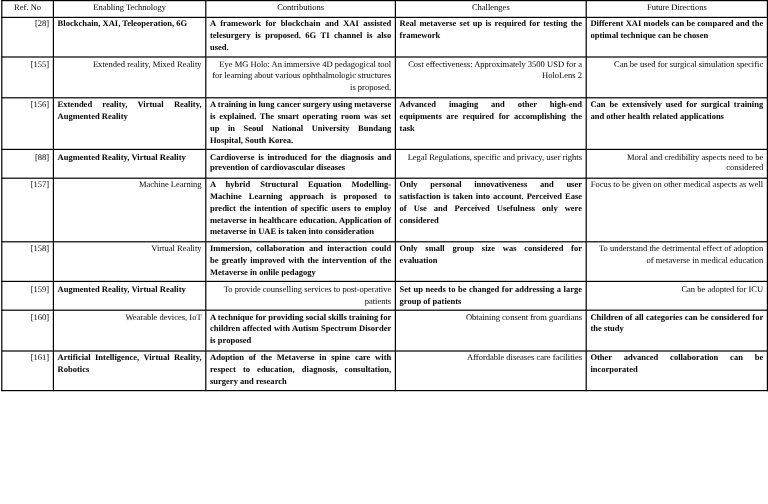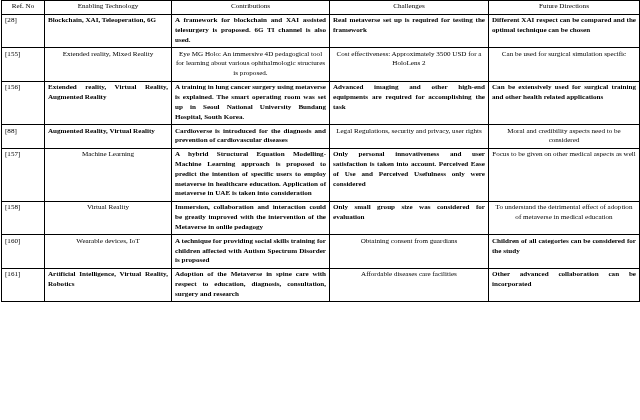--- a/index.html
+++ b/index.html
@@ -45,31 +45,31 @@
     font-weight: normal;
     text-align: center;
     white-space: nowrap;
     padding-top: 1.4px;
     padding-bottom: 1.4px;
   }
   table.survey-table thead th.ref-head {
     text-align: center;
   }
   td.ref-cell {
-    text-align: left;
+    text-align: right;
   }
   td.just {
     text-align: justify;
     text-align-last: left;
     hyphens: auto;
     font-weight: bold;
     -webkit-hyphens: auto;
   }
   td.left {
-    text-align: center;
+    text-align: right;
   }
 </style>
 </head>
 <body>
 
 <div class="table-wrap">
   <table class="survey-table">
     <colgroup>
       <col class="c-ref">
       <col class="c-tech">
@@ -85,56 +85,63 @@
         <th>Challenges</th>
         <th>Future Directions</th>
       </tr>
     </thead>
     <tbody>
       <tr>
         <td class="ref-cell">[28]</td>
         <td class="just">Blockchain, XAI, Teleoperation, 6G</td>
         <td class="just">A framework for blockchain and XAI assisted telesurgery is proposed. 6G TI channel is also used.</td>
         <td class="just">Real metaverse set up is required for testing the framework</td>
-        <td class="just">Different XAI respect can be compared and the optimal technique can be chosen</td>
+        <td class="just">Different XAI models can be compared and the optimal technique can be chosen</td>
       </tr>
       <tr>
         <td class="ref-cell">[155]</td>
         <td class="left">Extended reality, Mixed Reality</td>
         <td class="left">Eye MG Holo: An immersive 4D pedagogical tool for learning about various ophthalmologic structures is proposed.</td>
         <td class="left">Cost effectiveness: Approximately 3500 USD for a HoloLens 2</td>
         <td class="left">Can be used for surgical simulation specific</td>
       </tr>
       <tr>
         <td class="ref-cell">[156]</td>
         <td class="just">Extended reality, Virtual Reality, Augmented Reality</td>
         <td class="just">A training in lung cancer surgery using metaverse is explained. The smart operating room was set up in Seoul National University Bundang Hospital, South Korea.</td>
         <td class="just">Advanced imaging and other high-end equipments are required for accomplishing the task</td>
         <td class="just">Can be extensively used for surgical training and other health related applications</td>
       </tr>
       <tr>
         <td class="ref-cell">[88]</td>
         <td class="just">Augmented Reality, Virtual Reality</td>
         <td class="just">Cardioverse is introduced for the diagnosis and prevention of cardiovascular diseases</td>
-        <td class="left">Legal Regulations, security and privacy, user rights</td>
+        <td class="left">Legal Regulations, specific and privacy, user rights</td>
         <td class="left">Moral and credibility aspects need to be considered</td>
       </tr>
       <tr>
         <td class="ref-cell">[157]</td>
         <td class="left">Machine Learning</td>
         <td class="just">A hybrid Structural Equation Modelling- Machine Learning approach is proposed to predict the intention of specific users to employ metaverse in healthcare education. Application of metaverse in UAE is taken into consideration</td>
         <td class="just">Only personal innovativeness and user satisfaction is taken into account. Perceived Ease of Use and Perceived Usefulness only were considered</td>
         <td class="left">Focus to be given on other medical aspects as well</td>
       </tr>
       <tr>
         <td class="ref-cell">[158]</td>
         <td class="left">Virtual Reality</td>
         <td class="just">Immersion, collaboration and interaction could be greatly improved with the intervention of the Metaverse in onlile pedagogy</td>
         <td class="just">Only small group size was considered for evaluation</td>
         <td class="left">To understand the detrimental effect of adoption of metaverse in medical education</td>
+      </tr>
+      <tr>
+        <td class="ref-cell">[159]</td>
+        <td class="just">Augmented Reality, Virtual Reality</td>
+        <td class="left">To provide counselling services to post-operative patients</td>
+        <td class="just">Set up needs to be changed for addressing a large group of patients</td>
+        <td class="left">Can be adopted for ICU</td>
       </tr>
       <tr>
         <td class="ref-cell">[160]</td>
         <td class="left">Wearable devices, IoT</td>
         <td class="just">A technique for providing social skills training for children affected with Autism Spectrum Disorder is proposed</td>
         <td class="left">Obtaining consent from guardians</td>
         <td class="just">Children of all categories can be considered for the study</td>
       </tr>
       <tr>
         <td class="ref-cell">[161]</td>

